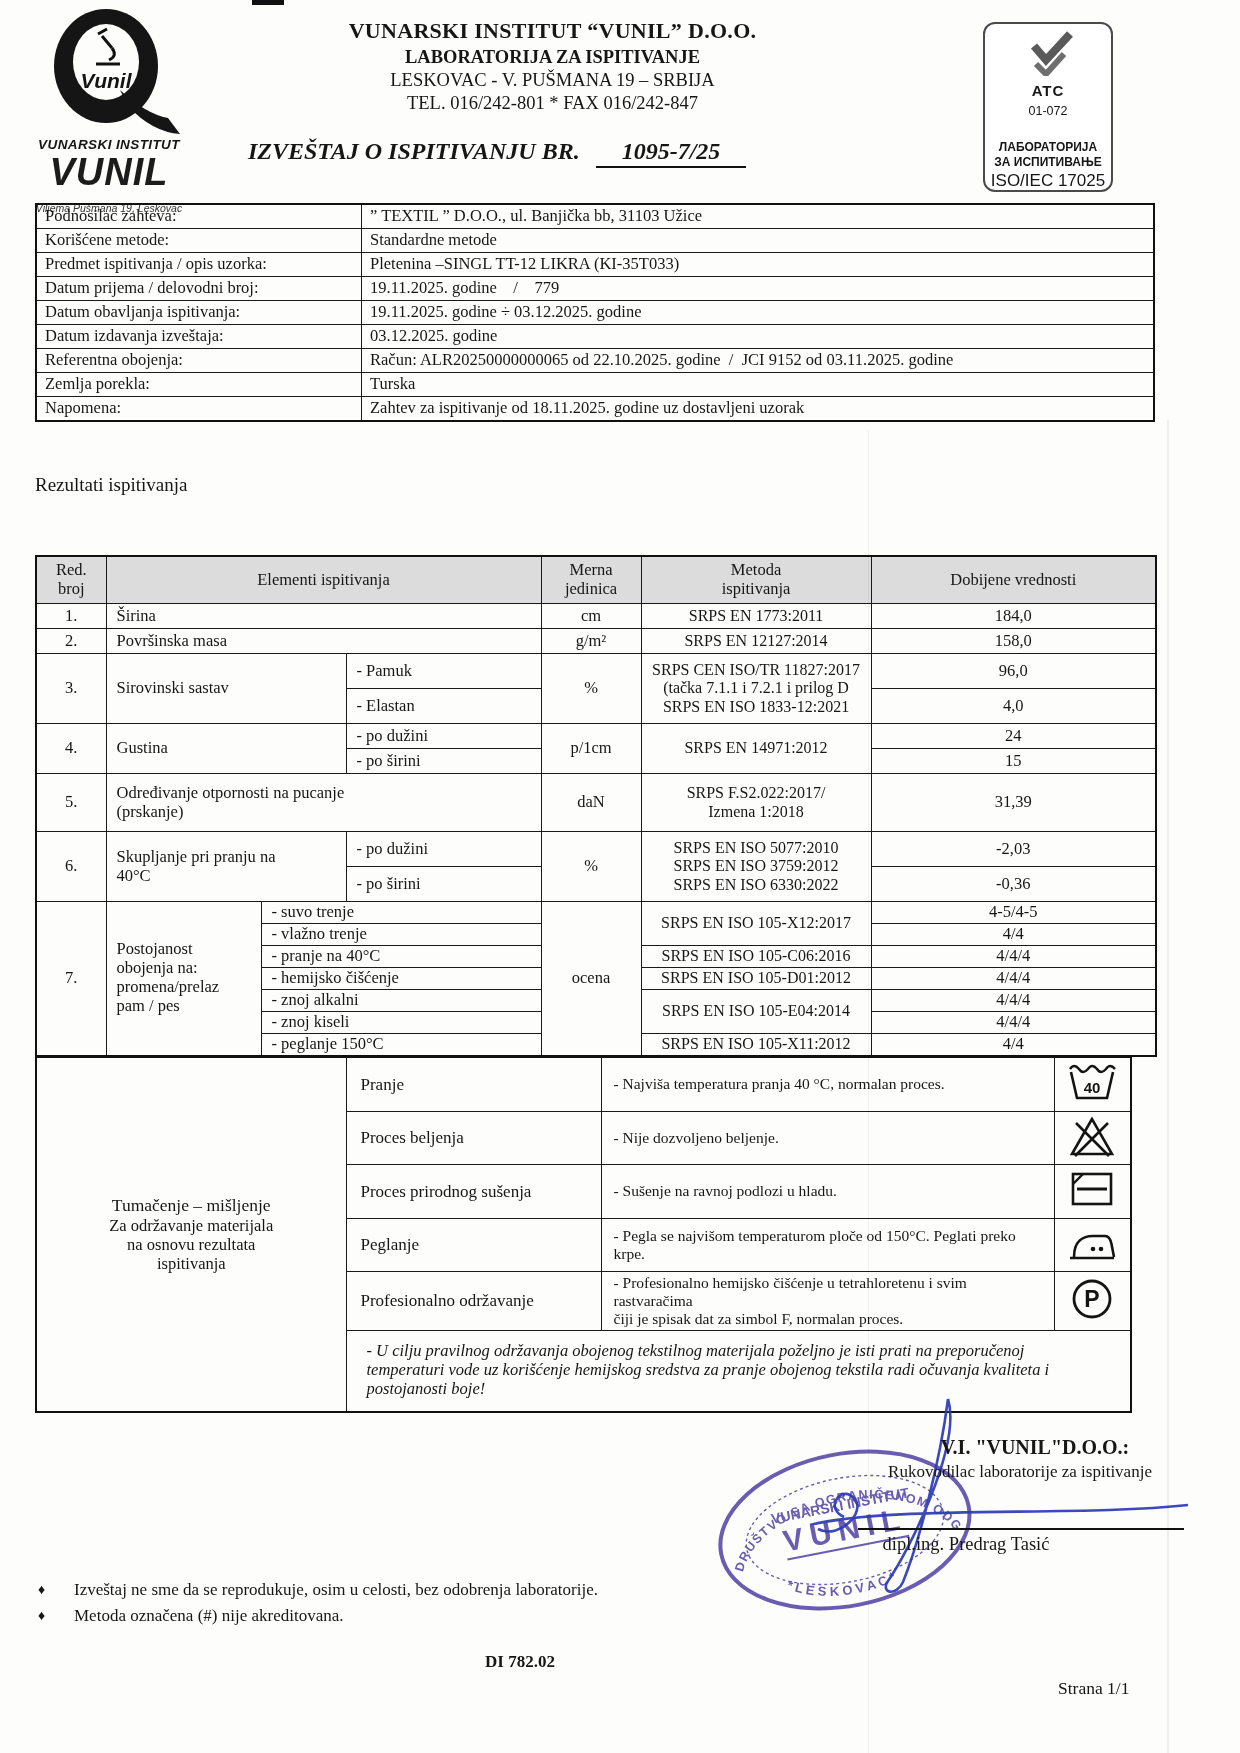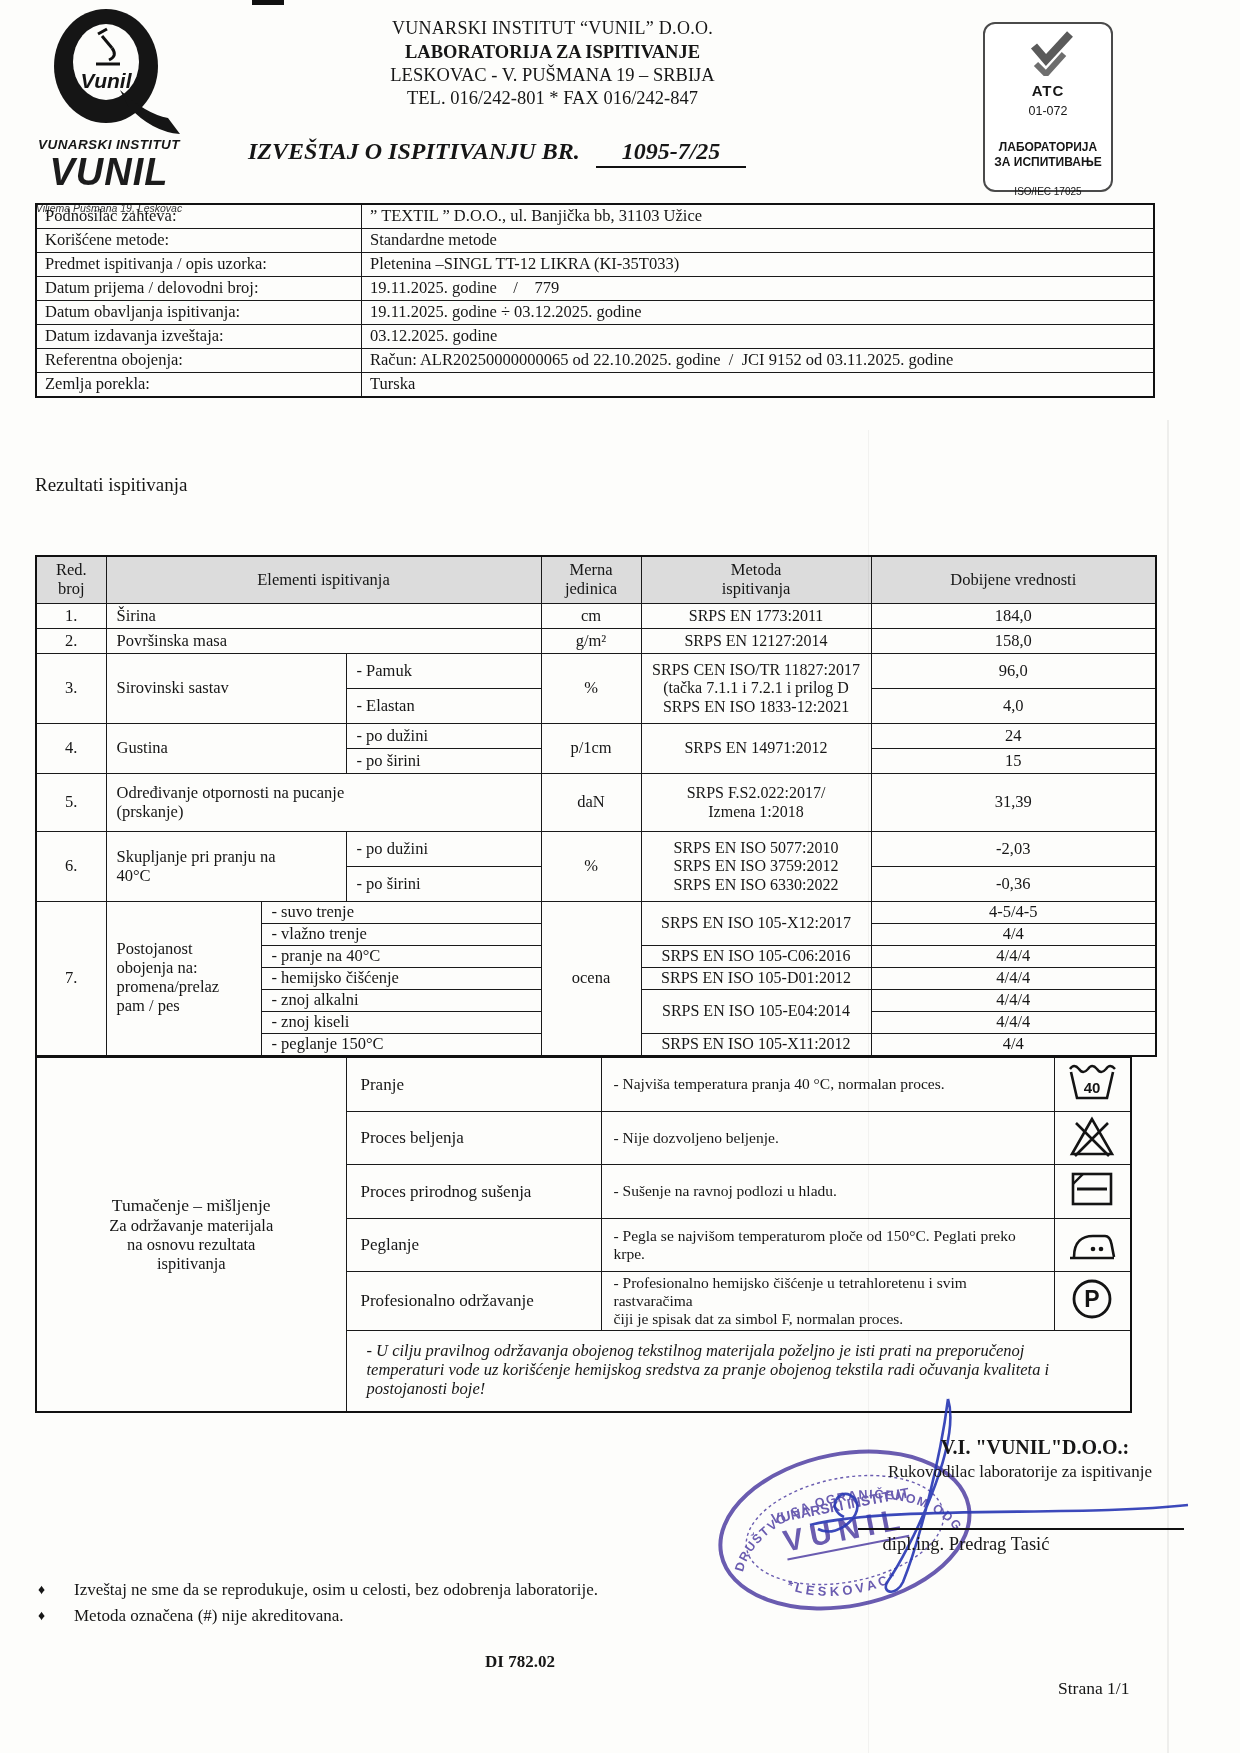--- a/index.html
+++ b/index.html
@@ -2,39 +2,39 @@
 <html><head>
 <meta charset="utf-8">
 <style>
   html,body{margin:0;padding:0;background:#888;}
   .page{position:relative;width:1240px;height:1753px;background:#fdfdfb;margin:0 auto;
         font-family:"Liberation Serif",serif;color:#161616;overflow:hidden;}
   .abs{position:absolute;}
   
   #artifact-top{left:252px;top:0;width:32px;height:5px;background:#111;}
   .head-center{left:230px;top:18px;width:645px;text-align:center;}
-  .inst-name{font-size:18px;font-weight:normal;letter-spacing:.3px;}
+  .inst-name{font-size:22px;font-weight:bold;letter-spacing:.3px;}
   .lab-line{font-size:18.5px;font-weight:bold;margin-top:3px;}
   .addr-line,.tel-line{font-size:18.5px;margin-top:2px;}
   .title-line{left:248px;top:138px;width:680px;font-size:24px;font-weight:bold;font-style:italic;white-space:nowrap;}
   .report-no{display:inline-block;border-bottom:2.5px solid #111;padding:0 26px 1px 26px;margin-left:16px;}
   
   .logo-inst{left:28px;top:137px;width:162px;text-align:center;font-family:"Liberation Sans",sans-serif;
              font-size:13.5px;font-weight:bold;font-style:italic;letter-spacing:.4px;}
   .logo-brand{left:24px;top:151px;width:170px;text-align:center;font-family:"Liberation Sans",sans-serif;
               font-size:38px;font-weight:900;font-style:italic;letter-spacing:1px;color:#1c1c1c;}
   .logo-addr{left:24px;top:194px;width:170px;text-align:center;font-family:"Liberation Sans",sans-serif;
              font-size:10.5px;font-style:italic;color:#333;margin-top:8px;}
   
   .badge{left:983px;top:22px;width:126px;height:166px;border:2px solid #4a4a4a;border-radius:12px;
          text-align:center;font-family:"Liberation Sans",sans-serif;background:#fff;}
   .badge-org{font-size:15px;font-weight:bold;letter-spacing:1px;margin-top:2px;}
   .badge-num{font-size:12.5px;margin-top:5px;}
   .badge-cyr{font-size:12px;font-weight:bold;line-height:15px;margin-top:22px;}
-  .badge-iso{font-size:10px;margin-top:16px;}
+  .badge-iso{font-size:17px;margin-top:1px;}
   
   table{border-collapse:collapse;table-layout:fixed;}
   td,th{border:1px solid #1a1a1a;line-height:1.15;overflow:hidden;}
   .info-wrap{left:35px;top:203px;}
   .info-table{width:1120px;border:2.5px solid #111;}
   .info-table td{font-size:16.5px;padding:1px 8px;height:21px;}
   .info-table td.ilabel{width:308px;}
   .info-table td.ivalue{white-space:pre-wrap;}
   .sect-title{left:35px;top:474px;font-size:19px;}
   .res-wrap{left:35px;top:555px;}
@@ -142,20 +142,24 @@
             <td class="ivalue">03.12.2025. godine</td>
           </tr>
       <tr>
             <td class="ilabel">Referentna obojenja:</td>
             <td class="ivalue">Račun: ALR20250000000065 od 22.10.2025. godine  /  JCI 9152 od 03.11.2025. godine</td>
           </tr>
       <tr>
             <td class="ilabel">Zemlja porekla:</td>
             <td class="ivalue">Turska</td>
           </tr>
+      <tr>
+            <td class="ilabel">Napomena:</td>
+            <td class="ivalue">Zahtev za ispitivanje od 18.11.2025. godine uz dostavljeni uzorak</td>
+          </tr>
     </tbody>
       </table>
   </div>
 
   <div class="abs sect-title">Rezultati ispitivanja</div>
 
   <div class="abs res-wrap">
     <table class="results">
       <colgroup>
         <col style="width:70px">

